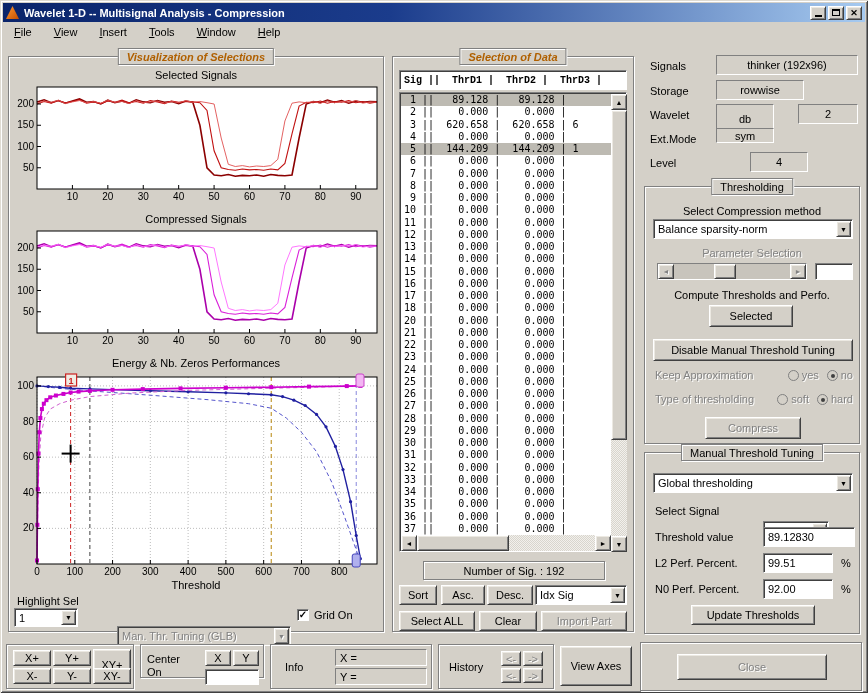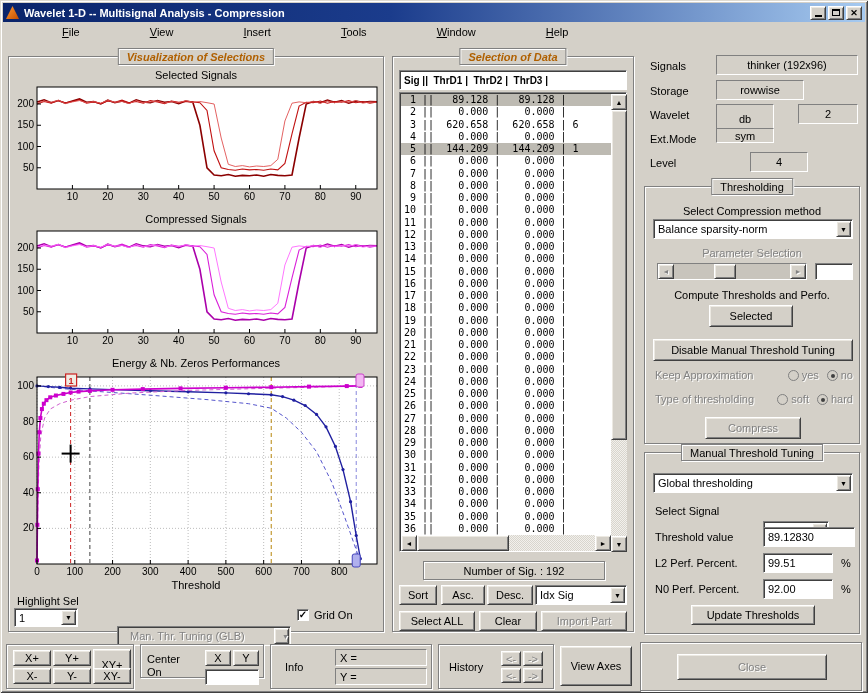--- a/index.html
+++ b/index.html
@@ -16,50 +16,50 @@
     background:linear-gradient(90deg,#0a246a 0%,#1b3c8c 45%,#a6caf0 100%);
     display:flex; align-items:center; padding:0 3px; }
   .titlebar .title { color:#fff; font-weight:bold; margin-left:5px; flex:1; white-space:nowrap; }
   .app-icon { width:13px; height:13px; background:linear-gradient(135deg,#ff9a33,#c24e00);
     clip-path:polygon(50% 0,100% 100%,0 100%); }
   .tb-btn { width:16px; height:14px; margin-left:2px; display:flex; align-items:center; justify-content:center; }
   .glyph-min { width:7px; height:2px; background:#000; margin-top:7px; }
   .glyph-max { width:8px; height:7px; border:1px solid #000; border-top-width:2px; }
   .glyph-close { font-size:9px; font-weight:bold; line-height:10px; }
   .menubar { left:3px; top:22px; width:862px; height:19px; display:flex; align-items:center; }
-  .menu-item { padding:2px 11px;margin-left:48px; }
+  .menu-item { padding:2px 11px; }
   .menu-item::first-letter { text-decoration:underline; }
 
   .btn { background:#d4d0c8; border:1px solid; border-color:#ffffff #404040 #404040 #ffffff;
     box-shadow: inset 1px 1px 0 #ece9e2, inset -1px -1px 0 #808080;
     display:flex; align-items:center; justify-content:center; font-size:11px; }
   .dis, .gray-text { color:#828282; text-shadow:1px 1px 0 #fff; }
   .edit { background:#fff; border:1px solid; border-color:#808080 #fff #fff #808080;
     box-shadow: inset 1px 1px 0 #404040; display:flex; align-items:center; padding:0 4px; }
   .disp { background:#d4d0c8; border:1px solid; border-color:#808080 #ffffff #ffffff #808080;
     display:flex; align-items:center; justify-content:center; }
   .groupbox { border:1px solid #808080; box-shadow: inset 1px 1px 0 #ffffff, 1px 1px 0 #ffffff; }
   .group-label { position:absolute; top:-9px; background:#d4d0c8; padding:0 8px; height:17px;
     line-height:16px; border:1px solid #808080; box-shadow: inset 1px 1px 0 #ffffff, 1px 1px 0 #ffffff;
     white-space:nowrap; }
   .orange { color:#b06000; font-weight:bold;font-style:italic; }
   .plot-title { text-align:center; }
   .combo { position:relative; background:#fff; border:1px solid; border-color:#808080 #fff #fff #808080;
     box-shadow: inset 1px 1px 0 #404040; display:flex; align-items:center; padding-left:4px; }
   .combo.disabled { background:#d4d0c8; }
-  .combo.disabled span { color:#828282; text-shadow:1px 1px 0 #fff;margin-left:8px; }
+  .combo.disabled span { color:#828282; text-shadow:1px 1px 0 #fff; }
   .carrow { position:absolute; right:1px; top:1px; bottom:1px; width:15px; font-size:7px; }
   .checkbox { width:12px; height:12px; background:#fff; border:1px solid; border-color:#808080 #fff #fff #808080;
     box-shadow: inset 1px 1px 0 #404040; font-size:10px; line-height:10px; text-align:center; font-weight:bold; }
   .radio { width:11px; height:11px; border-radius:50%; border:1px solid #808080; background:#fff;
     display:inline-block; position:relative; flex:none; }
   .radio.disabled { background:#d4d0c8; }
   .radio.checked::after { content:""; position:absolute; left:3px; top:3px; width:4px; height:4px;
     border-radius:50%; background:#404040; }
-  .mono { font-family:Liberation Sans, sans-serif; }
+  .mono { font-family:Liberation Mono, monospace; }
   .row { height:12.25px; line-height:12.3px; font-family:"DejaVu Sans Mono", monospace;
     font-size:10px; white-space:pre; padding-left:3px; }
   .row.selected { background:#bdbab2; }
   .track { background-image:repeating-conic-gradient(#f2f0ec 0% 25%, #d8d5cd 0% 50%);
     background-size:2px 2px; }
   .sb-btn { font-size:7px; line-height:7px; }
   svg text { font-family:"Liberation Sans", sans-serif; }
   .flexrow { display:flex; align-items:center; }
 </style>
 </head>
@@ -303,21 +303,20 @@
         <div class="row"> 9 ||    0.000 |    0.000 |</div>
         <div class="row">10 ||    0.000 |    0.000 |</div>
         <div class="row">11 ||    0.000 |    0.000 |</div>
         <div class="row">12 ||    0.000 |    0.000 |</div>
         <div class="row">13 ||    0.000 |    0.000 |</div>
         <div class="row">14 ||    0.000 |    0.000 |</div>
         <div class="row">15 ||    0.000 |    0.000 |</div>
         <div class="row">16 ||    0.000 |    0.000 |</div>
         <div class="row">17 ||    0.000 |    0.000 |</div>
         <div class="row">18 ||    0.000 |    0.000 |</div>
-        <div class="row">19 ||    0.000 |    0.000 |</div>
         <div class="row">20 ||    0.000 |    0.000 |</div>
         <div class="row">21 ||    0.000 |    0.000 |</div>
         <div class="row">22 ||    0.000 |    0.000 |</div>
         <div class="row">23 ||    0.000 |    0.000 |</div>
         <div class="row">24 ||    0.000 |    0.000 |</div>
         <div class="row">25 ||    0.000 |    0.000 |</div>
         <div class="row">26 ||    0.000 |    0.000 |</div>
         <div class="row">27 ||    0.000 |    0.000 |</div>
         <div class="row">28 ||    0.000 |    0.000 |</div>
         <div class="row">29 ||    0.000 |    0.000 |</div>

